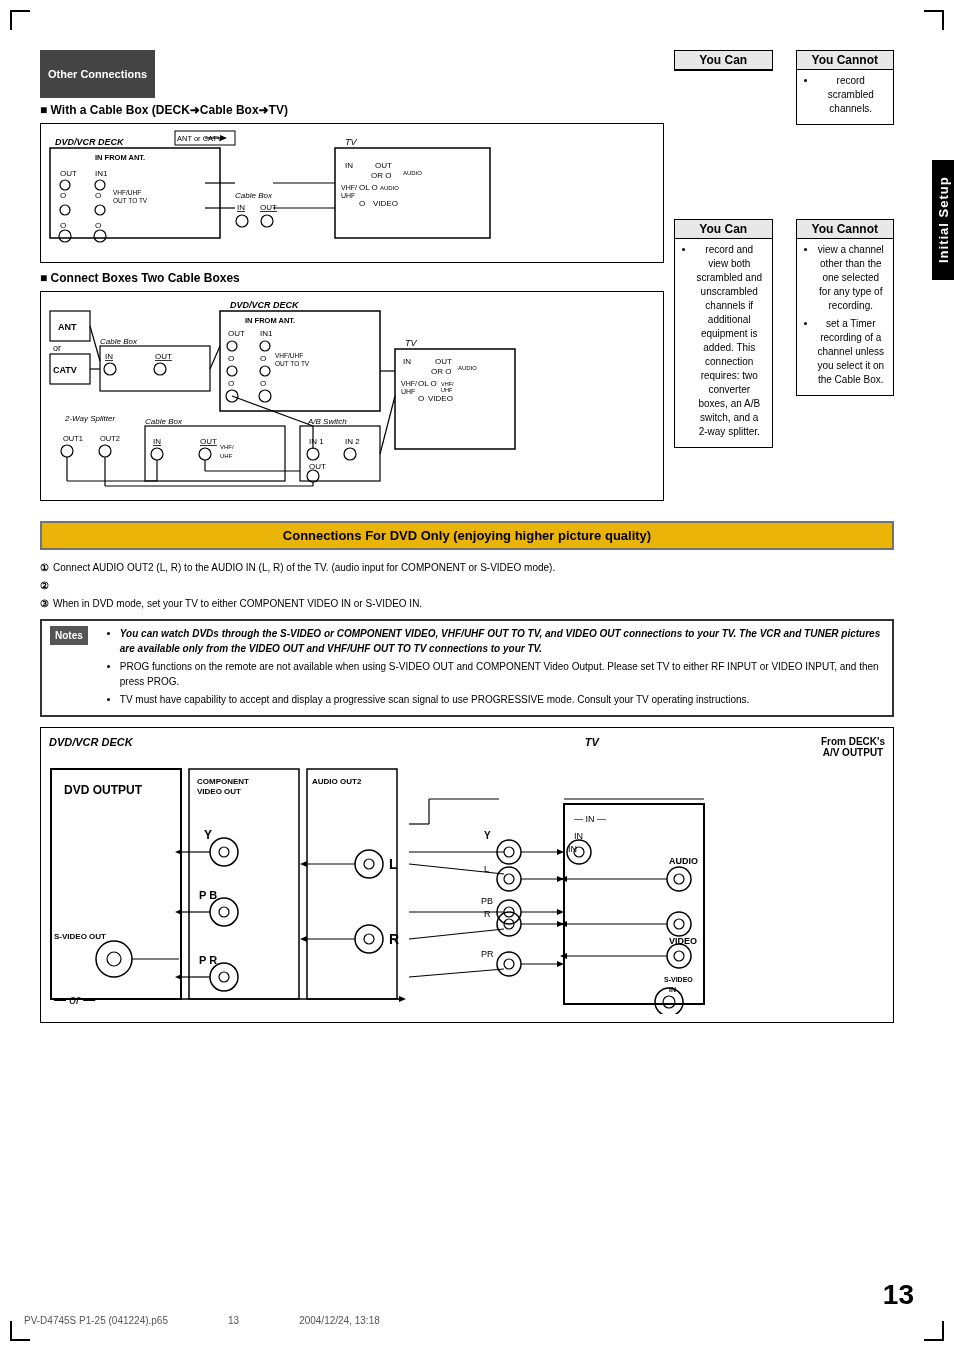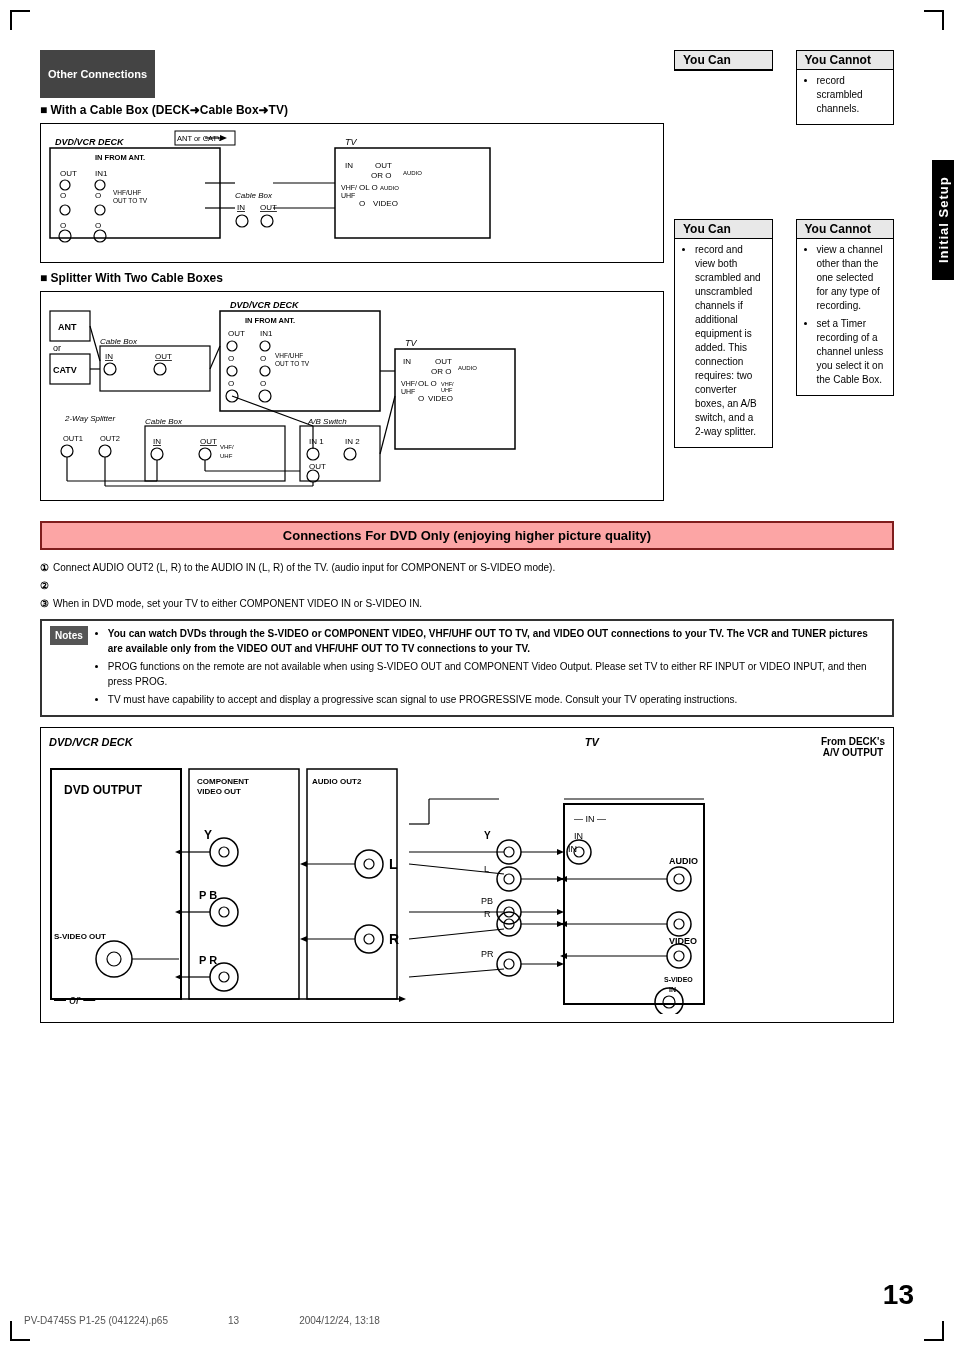--- a/index.html
+++ b/index.html
@@ -147,22 +147,22 @@
     .you-panel-content ul {
       padding-left: 12px;
     }
 
     .you-panel-content li {
       margin-bottom: 4px;
     }
 
     
     .connections-dvd-header {
-      background: #fca5a5;
-      border: 2px solid #7f1d1d;
+      background: #eab308;
+      border: 2px solid #737373;
       padding: 5px 10px;
       font-size: 13px;
       font-weight: bold;
       text-align: center;
       margin-bottom: 10px;
     }
 
     
     .numbered-steps {
       font-size: 10px;
@@ -182,21 +182,21 @@
     }
 
     
     .notes-box {
       border: 2px solid #333;
       padding: 5px 8px;
       font-size: 10px;
       line-height: 1.5;
       margin-bottom: 10px;
       display: flex;
-      gap: 8px;
+      gap: 20px;
     }
 
     .notes-label {
       background: #555;
       color: #fff;
       font-weight: bold;
       font-size: 10px;
       padding: 2px 5px;
       height: fit-content;
       flex-shrink: 0;
@@ -205,20 +205,21 @@
     .notes-content ul {
       padding-left: 12px;
     }
 
     .notes-content li {
       margin-bottom: 3px;
     }
 
     .notes-content .bold-note {
       font-weight: bold;
+      font-style: italic;
     }
 
     
     .dvd-diagram {
       border: 1px solid #000;
       padding: 8px;
       position: relative;
       margin-top: 5px;
     }
 
@@ -240,20 +241,21 @@
     }
 
     
     svg {
       display: block;
     }
 
     .two-col-panels {
       display: flex;
       gap: 23px;
+      text-align: center;
     }
 
     .panel-half {
       flex: 1;
     }
   </style>
 </head>
 <body>
 
 <div class="page-container">
@@ -342,21 +344,21 @@
             <line x1="160" y1="80" x2="190" y2="80" stroke="#000" stroke-width="1.2"></line>
             <line x1="228" y1="55" x2="290" y2="55" stroke="#000" stroke-width="1.2"></line>
             <line x1="228" y1="80" x2="290" y2="80" stroke="#000" stroke-width="1.2"></line>
 
             <line x1="160" y1="10" x2="175" y2="10" stroke="#000" stroke-width="1.2"></line>
             <polygon points="175,7 182,10 175,13" fill="#000"></polygon>
           </svg>
         </div>
 
         
-        <div class="subsection-title">■  Splitter With Two Cable Boxes</div>
+        <div class="subsection-title">■  Connect Boxes Two Cable Boxes</div>
 
         
         <div class="diagram-box">
           <svg width="480" height="200">
 
             <text x="185" y="12" font-size="9" font-style="italic" font-weight="bold">DVD/VCR DECK</text>
 
             <rect x="175" y="15" width="160" height="100" fill="none" stroke="#000" stroke-width="1.5"></rect>
 
             <text x="200" y="27" font-size="7.5" font-weight="bold">IN FROM ANT.</text>

